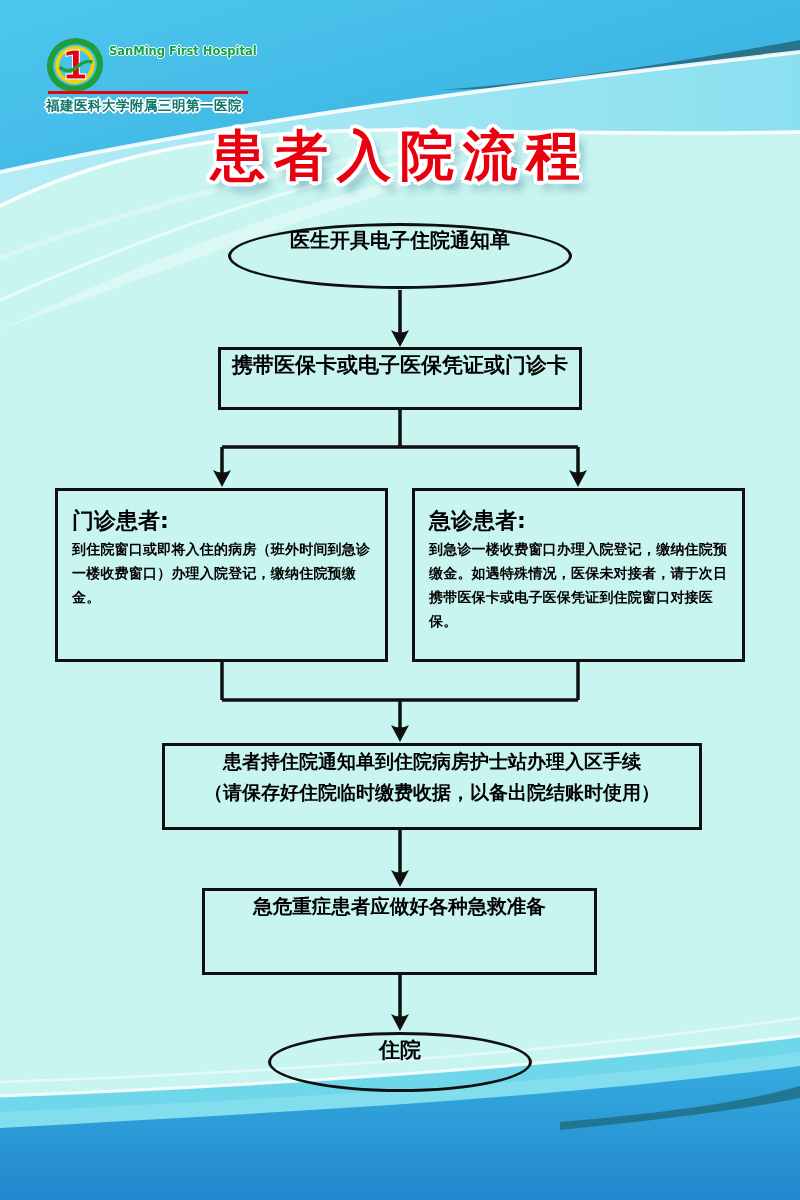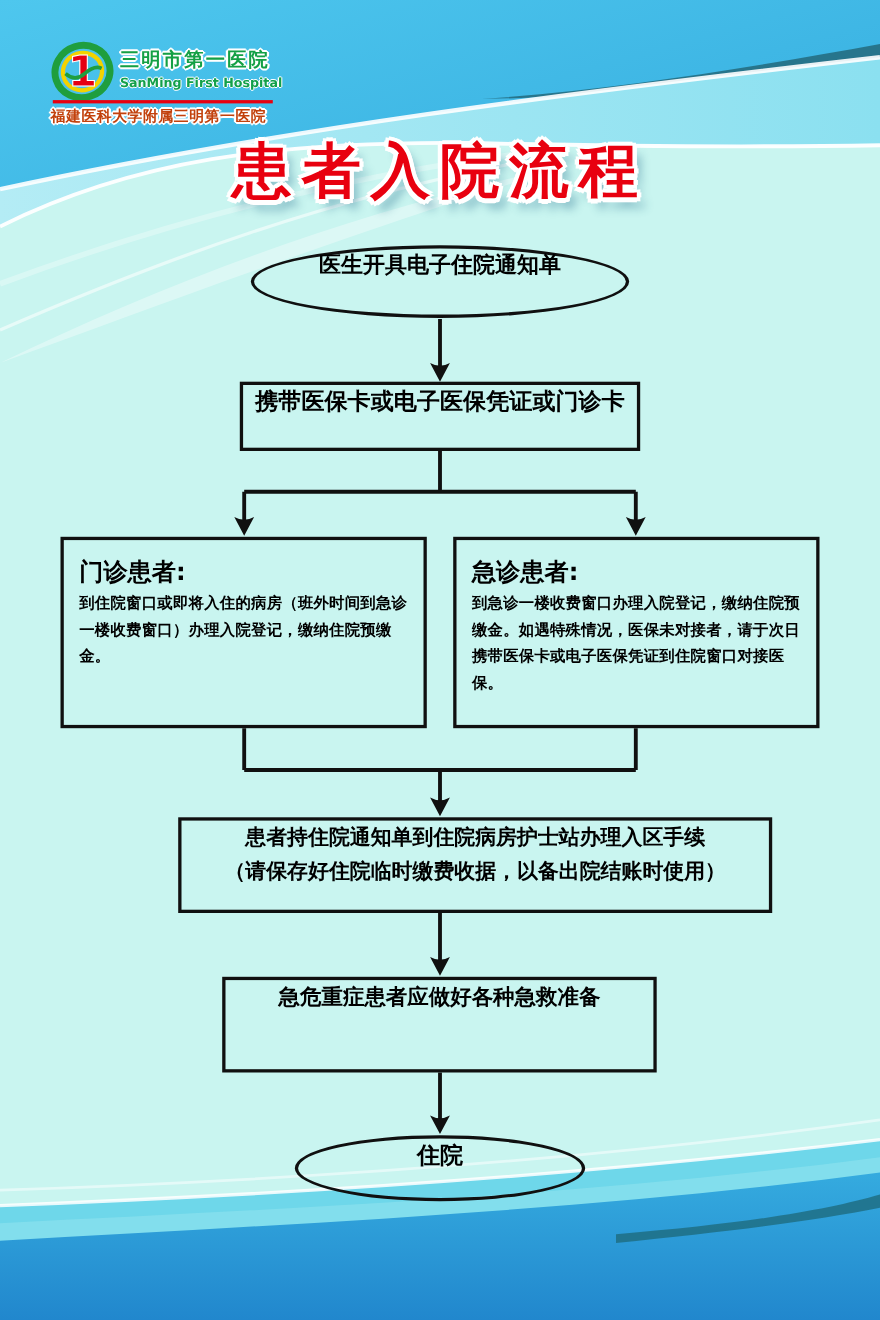--- a/index.html
+++ b/index.html
@@ -16,21 +16,21 @@
   .h-cn{
     font-size:17.5px;font-weight:900;color:#14a045;letter-spacing:2px;white-space:nowrap;
     text-shadow:-2px 0 #fff,2px 0 #fff,0 -2px #fff,0 2px #fff,-1px -1px #fff,1px 1px #fff,1px -1px #fff,-1px 1px #fff;
   }
   .h-en{
     margin-top:2px;font-size:11.5px;font-weight:700;color:#12a04a;white-space:nowrap;
     text-shadow:-1px 0 #fff,1px 0 #fff,0 -1px #fff,0 1px #fff;
   }
   .h-line{position:absolute;left:48px;top:91px;width:200px;height:3px;background:#e8000f;}
   .h-aff{
-    position:absolute;left:46px;top:97px;width:220px;font-size:13.5px;font-weight:900;color:#c2410c;
+    position:absolute;left:46px;top:97px;width:220px;font-size:13.5px;font-weight:900;color:#0f766e;
     letter-spacing:.5px;white-space:nowrap;
     text-shadow:-2px 0 #fff,2px 0 #fff,0 -2px #fff,0 2px #fff,-1px -1px #fff,1px 1px #fff,1px -1px #fff,-1px 1px #fff;
   }
   
   .title{
     position:absolute;left:0;top:120px;width:100%;margin:0;text-align:center;z-index:4;
     font-size:54px;font-weight:900;letter-spacing:9px;color:#e8000f;
     text-shadow:
       -4px 0 #fff,4px 0 #fff,0 -4px #fff,0 4px #fff,
       -3px -3px #fff,3px -3px #fff,-3px 3px #fff,3px 3px #fff,
@@ -100,21 +100,20 @@
   </svg>
 
   <div class="header">
     <svg class="emblem" viewBox="0 0 60 60">
       <ellipse cx="30" cy="29" rx="26" ry="24.5" fill="none" stroke="#1f9e3e" stroke-width="6.5" transform="rotate(-18 30 29)"></ellipse>
       <ellipse cx="30" cy="29" rx="18.5" ry="17.5" fill="none" stroke="#f2d200" stroke-width="4" transform="rotate(-18 30 29)"></ellipse>
       <text x="30" y="43" font-size="40" font-weight="900" fill="#e60012" stroke="#ffffff" stroke-width="1" text-anchor="middle">1</text>
       <path d="M14,31 Q23,39 32,31 T48,26" stroke="#1f9e3e" stroke-width="3.5" fill="none"></path>
     </svg>
     <div class="h-names">
-      <div class="h-cn">三明市第一医院</div>
       <div class="h-en">SanMing First Hospital</div>
     </div>
     <div class="h-line"></div>
     <div class="h-aff">福建医科大学附属三明第一医院</div>
   </div>
 
   <h1 class="title">患者入院流程</h1>
 
   <svg class="connectors" width="800" height="1200" viewBox="0 0 800 1200">
     <g stroke="#101010" stroke-width="3.5" fill="none">

